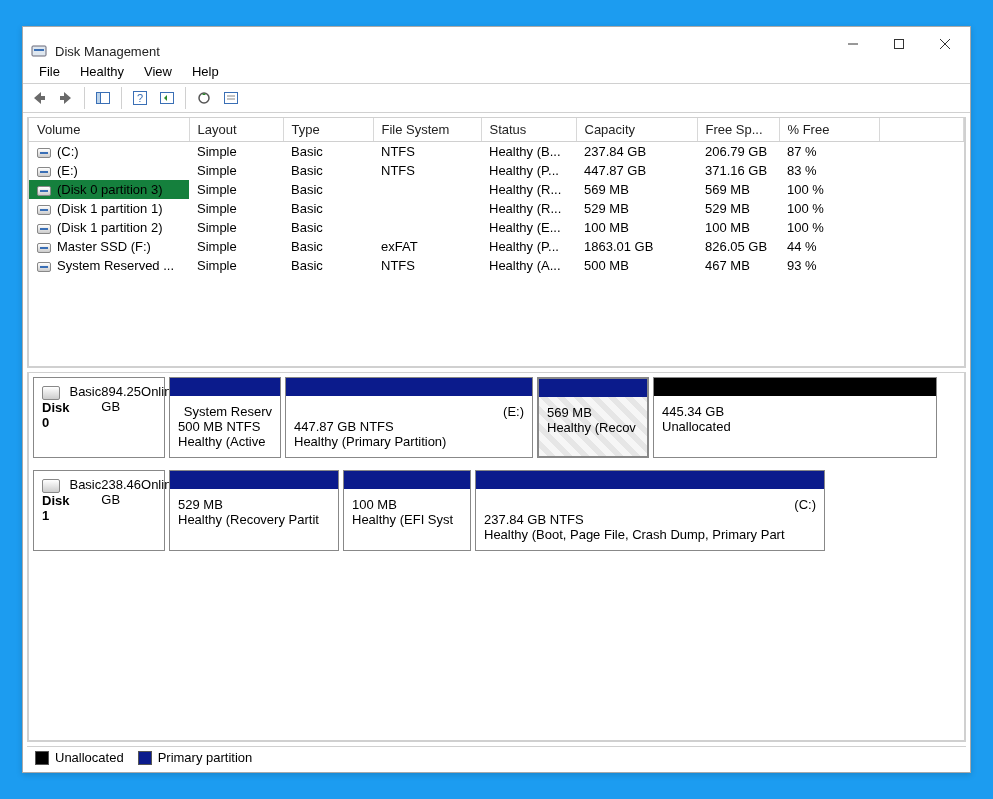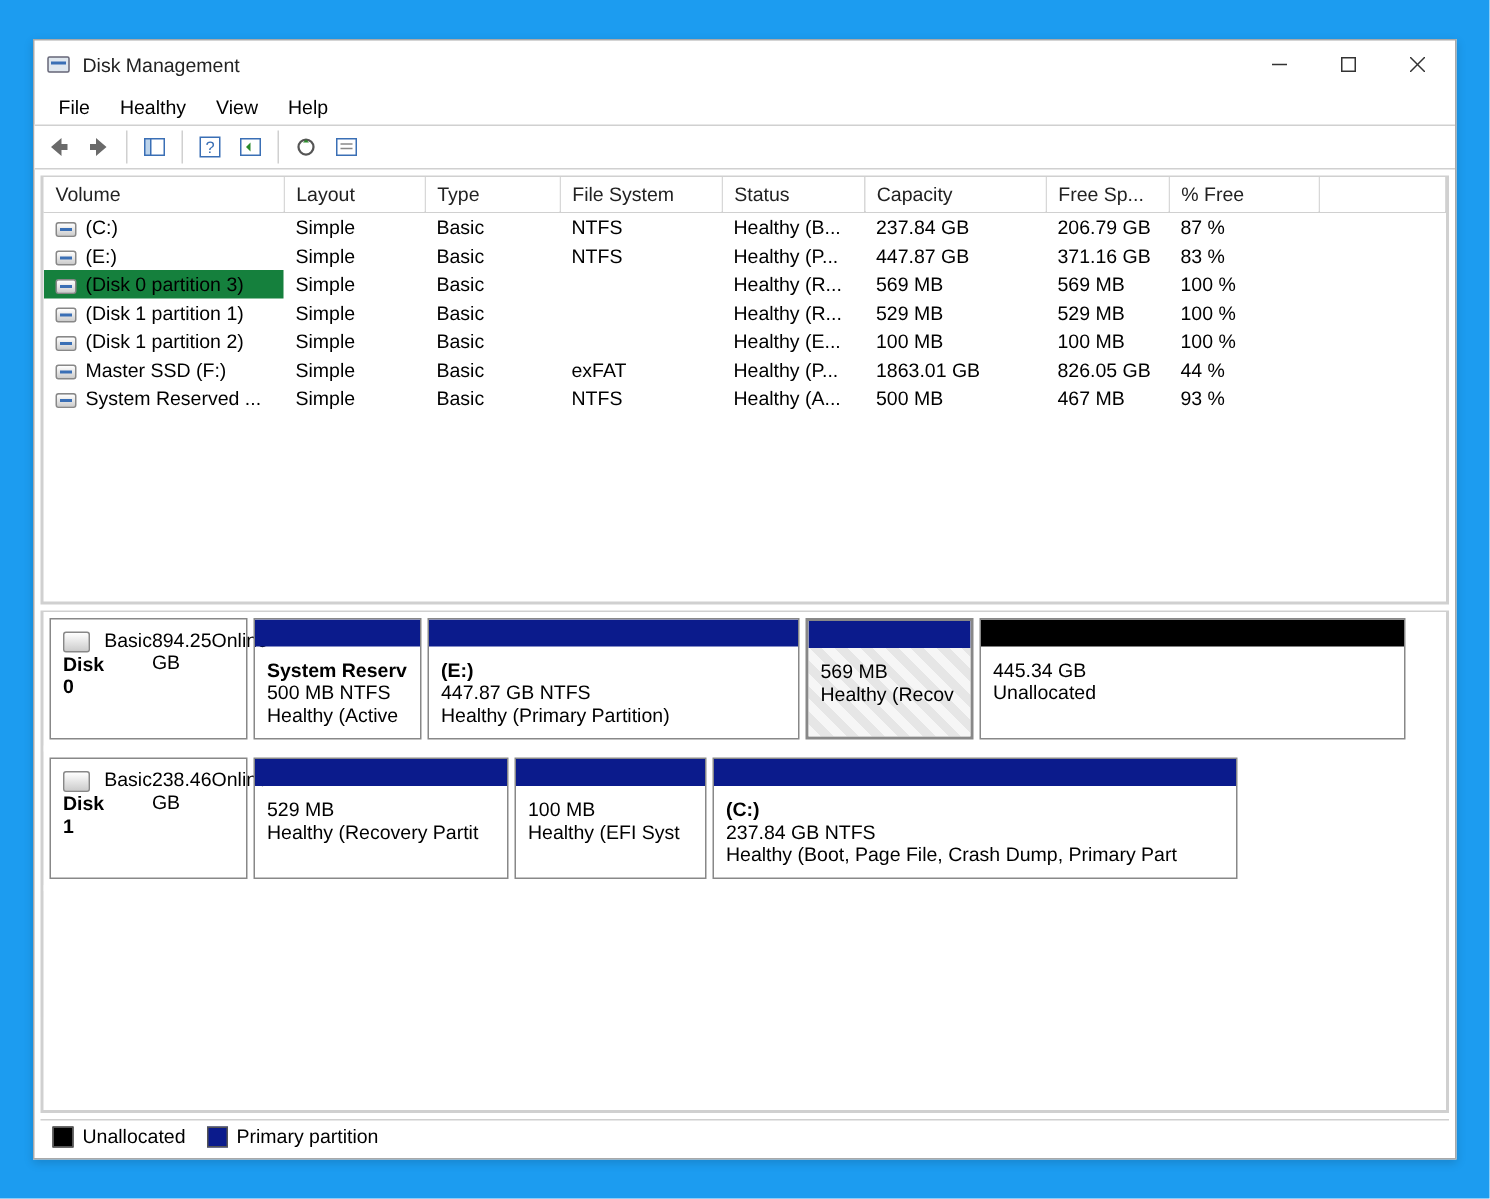--- a/index.html
+++ b/index.html
@@ -15,21 +15,21 @@
     border: 1px solid #a9a9a9;
     width: 100%;
     height: 100%;
     display: flex;
     flex-direction: column;
     box-shadow: 0 2px 6px rgba(0,0,0,0.15);
   }
   
   .titlebar {
     display: flex;
-    align-items: center;
+    align-items: flex-end;
     height: 32px;
     padding: 0 2px 0 8px;
     color: #222;
   }
   .titlebar .app-icon {
     width: 16px; height: 16px; margin-right: 8px;
     display:inline-block;
   }
   .titlebar .title { font-size: 13px; flex: 1; }
   .titlebar .ctrls { display: flex; }
@@ -61,21 +61,21 @@
   }
   .toolbar .sep {
     width:1px; height:22px; background:#d0d0d0; margin:0 3px;
   }
   
   .list-area {
     border: 2px solid #d0d0d0;
     border-top: 1px solid #d0d0d0;
     margin: 4px 4px 0 4px;
     flex: 0 0 auto;
-    height: 286px;
+    height: 251px;
     overflow: hidden;
     background:#fff;
   }
   .vol-table {
     width:100%;
     border-collapse:collapse;
     font-size:13px;
     table-layout:fixed;
   }
   .vol-table th {
@@ -162,21 +162,21 @@
     font-size:13px;
     white-space:nowrap;
     overflow:hidden;
   }
   .part.selected {
     border:2px solid #888;
   }
   .part.selected .body {
     background: repeating-linear-gradient(45deg,#f6f6f6,#f6f6f6 6px,#e6e6e6 6px,#e6e6e6 12px);
   }
-  .part .pname { font-weight:700; display:block; }
+  .part .pname { font-weight:400; display:block;text-align:right; }
   
   .legend {
     display:flex; align-items:center;
     font-size:13px;
     border-top:1px solid #d0d0d0;
     padding:3px 8px;
     margin:4px 4px 4px 4px;
     gap:6px;
   }
   .swatch {

